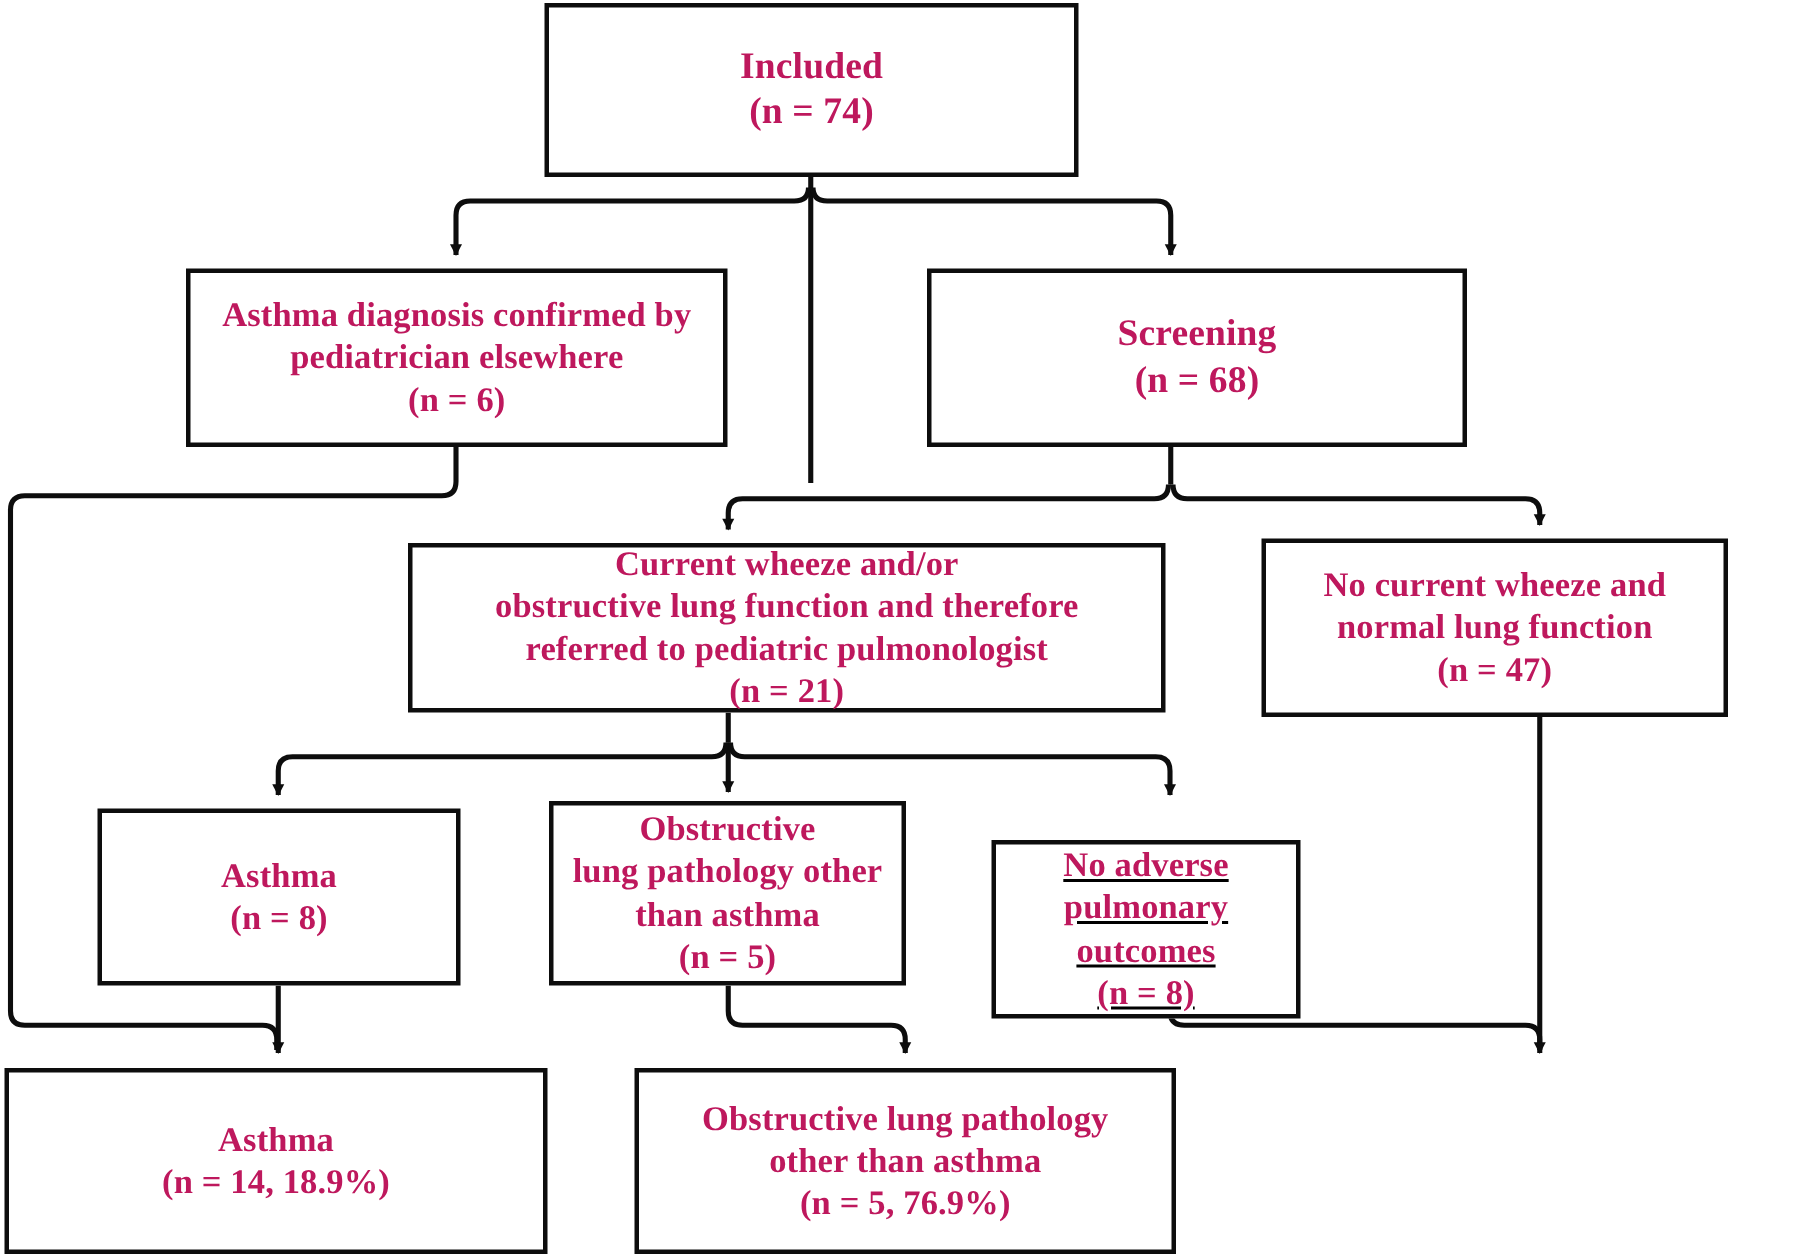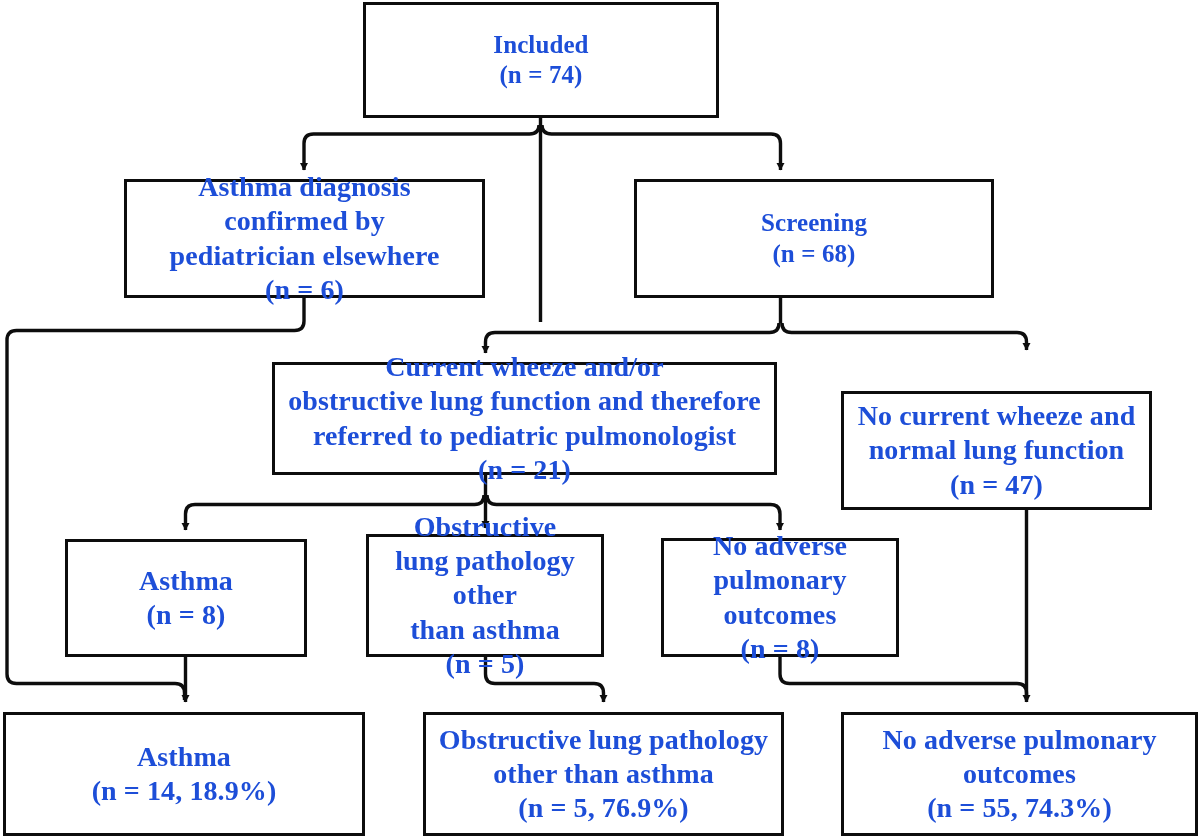--- a/index.html
+++ b/index.html
@@ -31,30 +31,30 @@
     background: #ffffff;
     display: flex;
     align-items: center;
     justify-content: center;
     text-align: center;
   }
   .node-text {
     display: block;
     width: 100%;
     text-align: center;
-    color: #1d4ed8;
+    color: #be185d;
     font-weight: 700;
     line-height: 1.22;
     letter-spacing: 0.1px;
     white-space: pre-line;
     padding: 0 6px;
     box-sizing: border-box;
   }
   .fs-lg { font-size: 25px; }
-  .fs-md { font-size: 28px; }
+  .fs-md { font-size: 23px; }
 </style>
 </head>
 <body>
 
 <div id="flowchart-root">
 
   <svg id="flow-svg" viewBox="0 0 1200 838" xmlns="http://www.w3.org/2000/svg">
     <defs>
       <marker id="arrowhead" markerWidth="9" markerHeight="9" refX="4.2" refY="7.6" orient="0" markerUnits="userSpaceOnUse">
         <path d="M 0.2,0.5 L 8.2,0.5 L 4.2,8.2 Z" fill="#0d0d0d"></path>
@@ -99,65 +99,61 @@
     <span class="node-text fs-lg">Included
 (n = 74)</span>
   </div>
 
   <div class="node-box" style="left:124px; top:179px; width:361px; height:119px;">
     <span class="node-text fs-md">Asthma diagnosis confirmed by
 pediatrician elsewhere
 (n = 6)</span>
   </div>
 
-  <div class="node-box" style="left:634px; top:179px; width:360px; height:119px;">
+  <div class="node-box" style="left:618px; top:179px; width:360px; height:119px;">
     <span class="node-text fs-lg">Screening
 (n = 68)</span>
   </div>
 
   <div class="node-box" style="left:272px; top:362px; width:505px; height:113px;">
     <span class="node-text fs-md">Current wheeze and/or
 obstructive lung function and therefore
 referred to pediatric pulmonologist
 (n = 21)</span>
   </div>
 
-  <div class="node-box" style="left:841px; top:359px; width:311px; height:119px;margin-top:32px;">
+  <div class="node-box" style="left:841px; top:359px; width:311px; height:119px;">
     <span class="node-text fs-md">No current wheeze and
 normal lung function
 (n = 47)</span>
   </div>
 
   <div class="node-box" style="left:65px; top:539px; width:242px; height:118px;">
     <span class="node-text fs-md">Asthma
 (n = 8)</span>
   </div>
 
   <div class="node-box" style="left:366px; top:534px; width:238px; height:123px;align-items:center;">
     <span class="node-text fs-md">Obstructive
 lung pathology other
 than asthma
 (n = 5)</span>
   </div>
 
-  <div class="node-box" style="left:661px; top:538px; width:238px; height:119px;">
+  <div class="node-box" style="left:661px; top:560px; width:206px; height:119px;text-decoration:underline;">
     <span class="node-text fs-md">No adverse
 pulmonary outcomes
 (n = 8)</span>
   </div>
 
   <div class="node-box" style="left:3px; top:712px; width:362px; height:124px;">
     <span class="node-text fs-md">Asthma
 (n = 14, 18.9%)</span>
   </div>
 
   <div class="node-box" style="left:423px; top:712px; width:361px; height:124px;">
     <span class="node-text fs-md">Obstructive lung pathology
 other than asthma
 (n = 5, 76.9%)</span>
   </div>
 
-  <div class="node-box" style="left:841px; top:712px; width:357px; height:124px;">
-    <span class="node-text fs-md">No adverse pulmonary outcomes
-(n = 55, 74.3%)</span>
-  </div>
 
 </div>
 
 </body></html>

